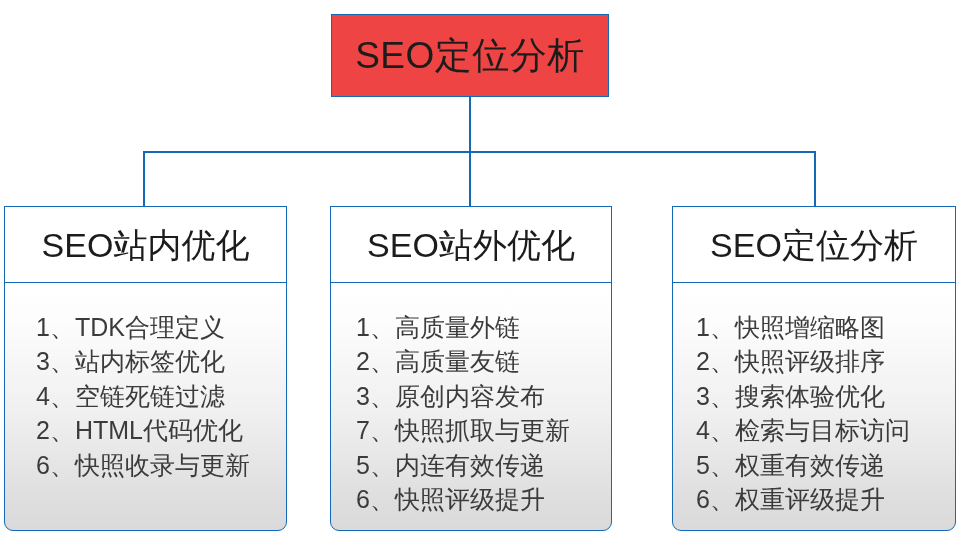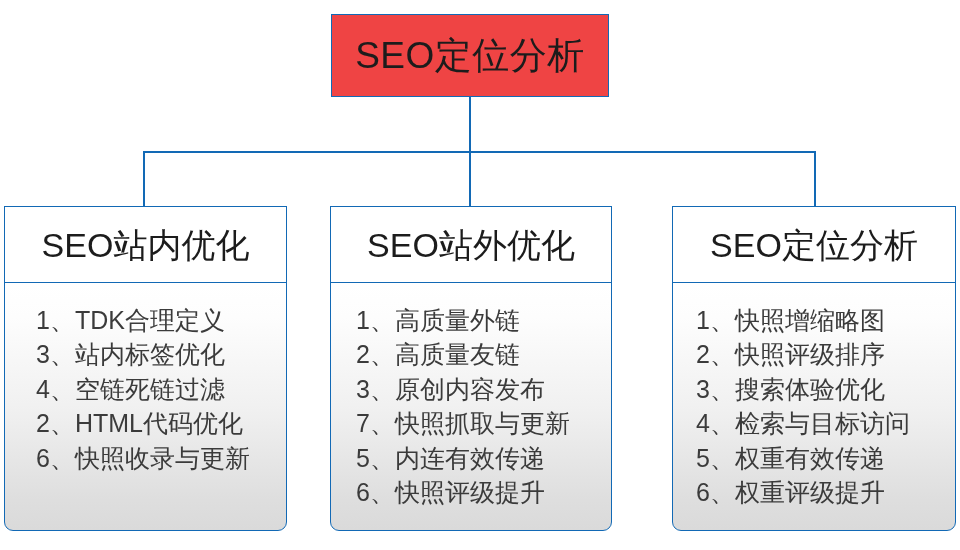--- a/index.html
+++ b/index.html
@@ -75,21 +75,21 @@
     white-space: nowrap;
   }
 
   .branch-body {
     box-sizing: border-box;
     height: 249px;
     margin-top: -1.4px;
     border: 1.4px solid #1269b5;
     border-radius: 0 0 9px 9px;
     background: linear-gradient(to bottom, #ffffff 0%, #fdfdfd 14%, #f0f0f0 52%, #dedede 88%, #dadada 100%);
-    padding: 20px 0 0 0;
+    padding: 27px 0 0 0;
     display: flex;
     flex-direction: column;
     align-items: flex-start;
   }
   .branch-list {
     list-style: none;
     margin: 0;
     padding: 0 0 0 31px;
   }
   .branch-1 .branch-list { padding-left: 31px; }

